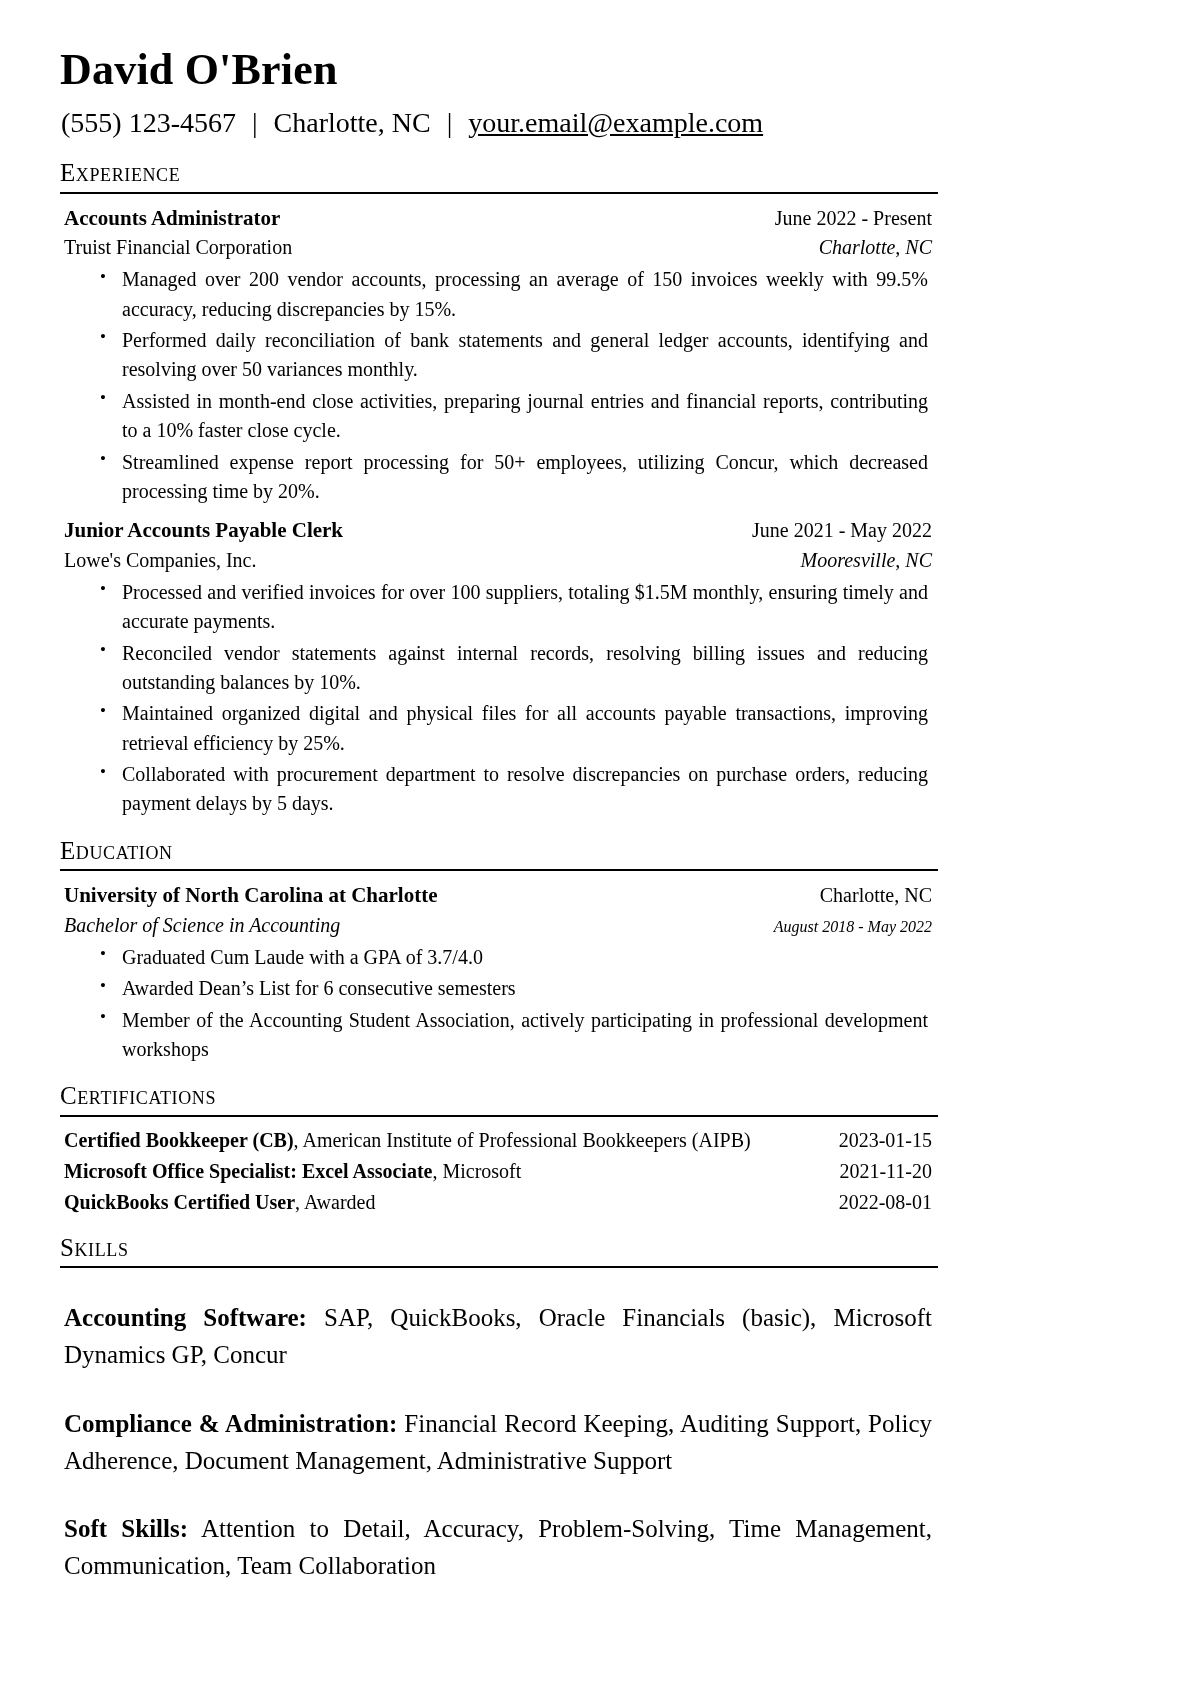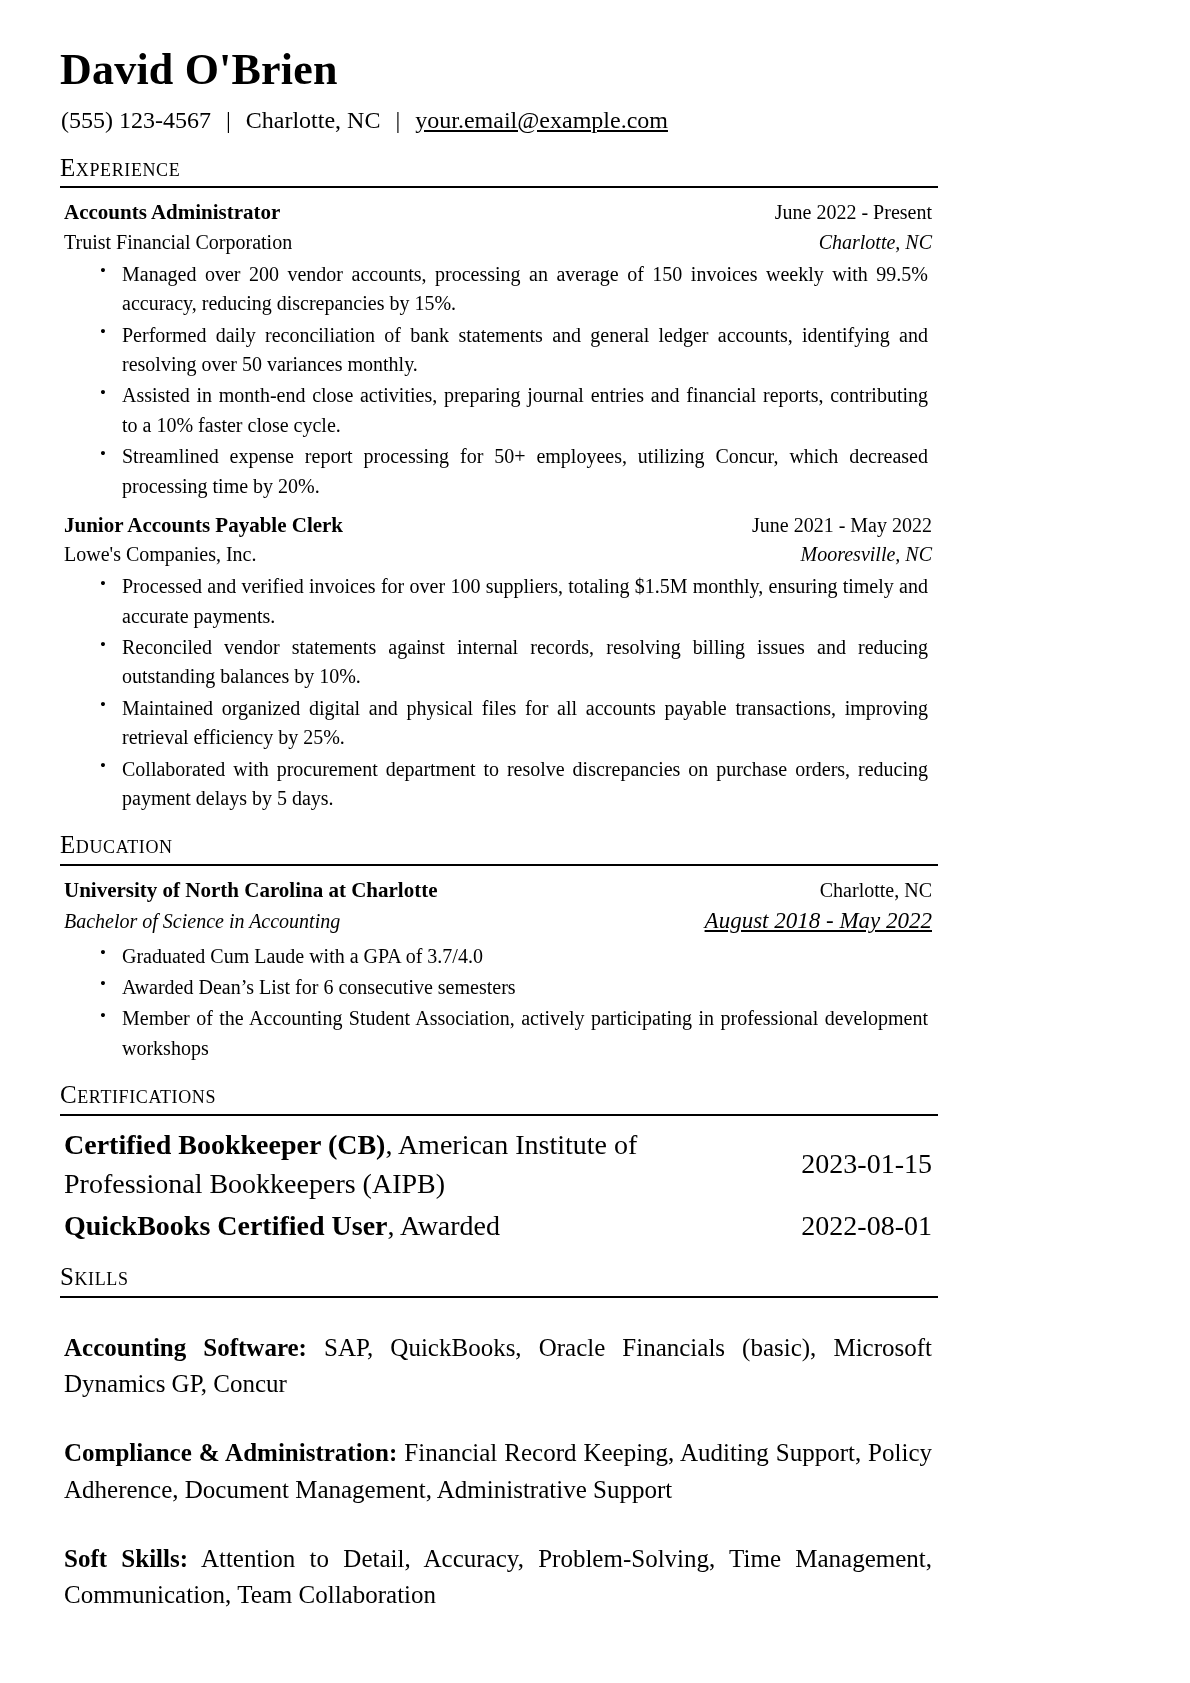--- a/index.html
+++ b/index.html
@@ -25,21 +25,21 @@
   
   .name {
     font-size: 44px;
     font-weight: bold;
     letter-spacing: 0.2px;
     line-height: 1.08;
     margin: 8px 0 0 0;
     padding-left: 18px;
   }
   .contact-line {
-    font-size: 24px;
+    font-size: 28px;
     line-height: 1.35;
     margin-top: 10px;
     padding-left: 19px;
     white-space: nowrap;
   }
   .contact-sep {
     display: inline-block;
     padding: 0 9px;
     color: #000;
   }
@@ -97,25 +97,24 @@
     font-size: 20px;
     font-style: italic;
     white-space: nowrap;
     padding-left: 20px;
   }
   .entry-degree {
     font-size: 20px;
     font-style: italic;
   }
   .entry-date-italic {
-    font-size: 23px;
+    font-size: 16px;
     font-style: italic;
     white-space: nowrap;
     padding-left: 20px;
-    text-decoration: underline;
   }
 
   
   ul.bullets {
     list-style: none;
     margin: 4px 0 0 0;
     padding: 0 4px 0 34px;
   }
   ul.bullets li {
     position: relative;
@@ -134,21 +133,21 @@
     left: 2px;
     top: -0.5px;
     font-size: 17px;
   }
 
   
   .cert-row {
     display: flex;
     align-items: center;
     justify-content: space-between;
-    font-size: 28px;
+    font-size: 20px;
     line-height: 1.4;
     padding-left: 22px;
     padding-right: 6px;
     margin-top: 3px;
   }
   .cert-row:first-of-type { margin-top: 4px; }
   .cert-name { font-weight: bold; }
   .cert-issuer { font-weight: normal; }
   .cert-date { white-space: nowrap; padding-left: 20px; }
 
@@ -247,20 +246,26 @@
     <div class="section-title">Certifications</div>
     <div class="rule"></div>
 
     <div class="cert-row">
       <span>
         <span class="cert-name">Certified Bookkeeper (CB)</span><span class="cert-issuer">, American Institute of Professional Bookkeepers (AIPB)</span>
       </span>
       <span class="cert-date">2023-01-15</span>
     </div>
 
+    <div class="cert-row">
+      <span>
+        <span class="cert-name">Microsoft Office Specialist: Excel Associate</span><span class="cert-issuer">, Microsoft</span>
+      </span>
+      <span class="cert-date">2021-11-20</span>
+    </div>
 
     <div class="cert-row">
       <span>
         <span class="cert-name">QuickBooks Certified User</span><span class="cert-issuer">, Awarded</span>
       </span>
       <span class="cert-date">2022-08-01</span>
     </div>
   </div>
 
   <div class="section">

